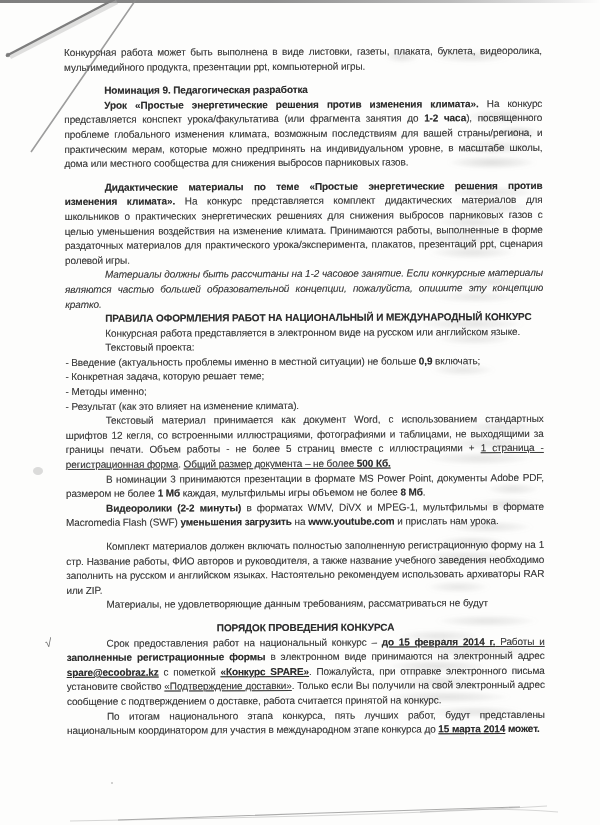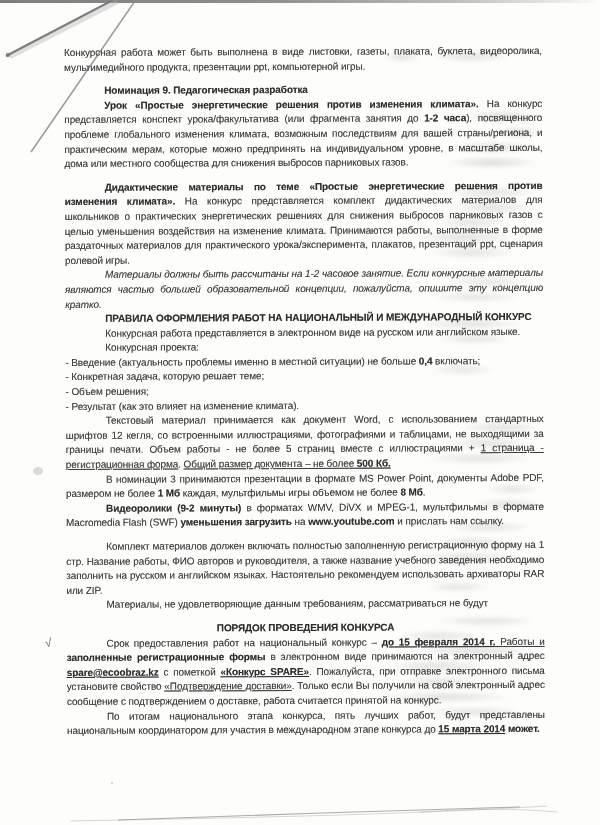--- a/index.html
+++ b/index.html
@@ -60,28 +60,28 @@
 </div>
 
 <div id="page">
     <p><span>Конкурсная работа может быть выполнена в виде листовки, газеты, плаката, буклета, видеоролика, мультимедийного продукта, презентации ppt, компьютерной игры.</span></p>
     <p class="ind gap"><span class="b">Номинация 9. Педагогическая разработка</span></p>
     <p class="ind"><span class="b">Урок «Простые энергетические решения против изменения климата». </span><span>На конкурс представляется конспект урока/факультатива (или фрагмента занятия до </span><span class="b">1-2 часа</span><span>), посвященного проблеме глобального изменения климата, возможным последствиям для вашей страны/региона, и практическим мерам, которые можно предпринять на индивидуальном уровне, в масштабе школы, дома или местного сообщества для снижения выбросов парниковых газов.</span></p>
     <p class="ind gap"><span class="b">Дидактические материалы по теме «Простые энергетические решения против изменения климата». </span><span>На конкурс представляется комплект дидактических материалов для школьников о практических энергетических решениях для снижения выбросов парниковых газов с целью уменьшения воздействия на изменение климата. Принимаются работы, выполненные в форме раздаточных материалов для практического урока/эксперимента, плакатов, презентаций ppt, сценария ролевой игры.</span></p>
     <p class="ind"><span class="i">Материалы должны быть рассчитаны на 1-2 часовое занятие. Если конкурсные материалы являются частью большей образовательной концепции, пожалуйста, опишите эту концепцию кратко.</span></p>
     <p class="ind"><span class="b">ПРАВИЛА ОФОРМЛЕНИЯ РАБОТ НА НАЦИОНАЛЬНЫЙ И МЕЖДУНАРОДНЫЙ КОНКУРС</span></p>
     <p class="ind"><span>Конкурсная работа представляется в электронном виде на русском или английском языке.</span></p>
-    <p class="ind"><span>Конкурсная проекта:</span></p>
-    <p><span>- Введение (актуальность проблемы именно в местной ситуации) не больше </span><span class="b">0,4</span><span> включать;</span></p>
+    <p class="ind"><span>Текстовый проекта:</span></p>
+    <p><span>- Введение (актуальность проблемы именно в местной ситуации) не больше </span><span class="b">0,9</span><span> включать;</span></p>
     <p><span>- Конкретная задача, которую решает теме;</span></p>
-    <p><span>- Объем решения;</span></p>
+    <p><span>- Методы именно;</span></p>
     <p><span>- Результат (как это влияет на изменение климата).</span></p>
     <p class="ind"><span>Текстовый материал принимается как документ Word, с использованием стандартных шрифтов 12 кегля, со встроенными иллюстрациями, фотографиями и таблицами, не выходящими за границы печати. Объем работы - не более 5 страниц вместе с иллюстрациями + </span><span class="u">1 страница - регистрационная форма</span><span>. </span><span class="u">Общий размер документа – не более </span><span class="b u">500 Кб.</span></p>
     <p class="ind"><span>В номинации 3 принимаются презентации в формате MS Power Point, документы Adobe PDF, размером не более </span><span class="b">1 Мб</span><span> каждая, мультфильмы игры объемом не более </span><span class="b">8 Мб</span><span>.</span></p>
-    <p class="ind"><span class="b">Видеоролики (9-2 минуты)</span><span> в форматах WMV, DiVX и MPEG-1, мультфильмы в формате Macromedia Flash (SWF) </span><span class="b">уменьшения загрузить</span><span> на </span><span class="b">www.youtube.com</span><span> и прислать нам ссылку.</span></p>
+    <p class="ind"><span class="b">Видеоролики (2-2 минуты)</span><span> в форматах WMV, DiVX и MPEG-1, мультфильмы в формате Macromedia Flash (SWF) </span><span class="b">уменьшения загрузить</span><span> на </span><span class="b">www.youtube.com</span><span> и прислать нам урока.</span></p>
     <p class="ind gap"><span>Комплект материалов должен включать полностью заполненную регистрационную форму на 1 стр. Название работы, ФИО авторов и руководителя, а также название учебного заведения необходимо заполнить на русском и английском языках. Настоятельно рекомендуем использовать архиваторы RAR или ZIP.</span></p>
     <p class="ind"><span>Материалы, не удовлетворяющие данным требованиям, рассматриваться не будут</span></p>
     <p class="gap center"><span class="b">ПОРЯДОК ПРОВЕДЕНИЯ КОНКУРСА</span></p>
     <p class="ind"><span>Срок предоставления работ на национальный конкурс – </span><span class="b u">до 15 февраля 2014 г.</span><span class="u"> Работы и</span><span> </span><span class="b">заполненные регистрационные формы</span><span> в электронном виде принимаются на электронный адрес </span><span class="b u">spare@ecoobraz.kz</span><span> с пометкой </span><span class="b u">«Конкурс SPARE»</span><span>. Пожалуйста, при отправке электронного письма установите свойство </span><span class="u">«Подтверждение доставки»</span><span>. Только если Вы получили на свой электронный адрес сообщение с подтверждением о доставке, работа считается принятой на конкурс.</span></p>
     <p class="ind"><span>По итогам национального этапа конкурса, пять лучших работ, будут представлены национальным координатором для участия в международном этапе конкурса до </span><span class="b u">15 марта 2014</span><span class="b"> может.</span></p>
   </div>
 
 <span id="margin-check">√</span>
 
 <div>

